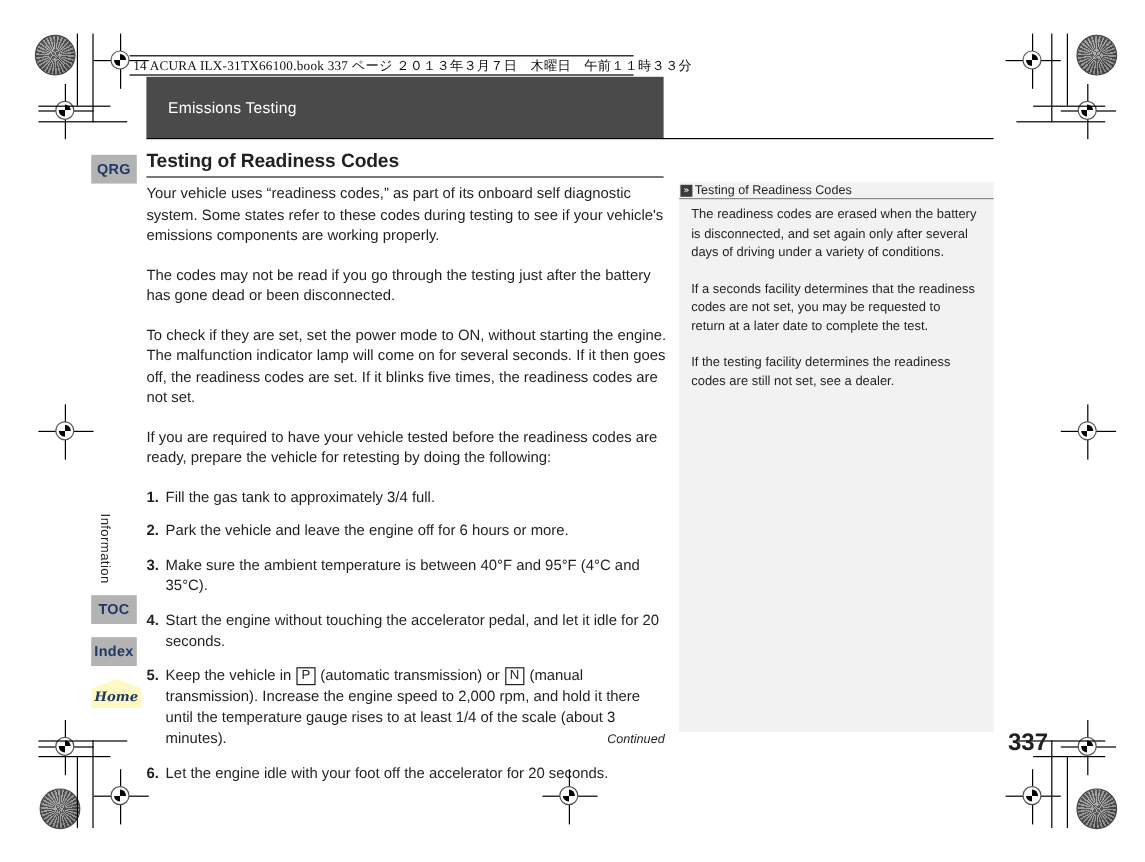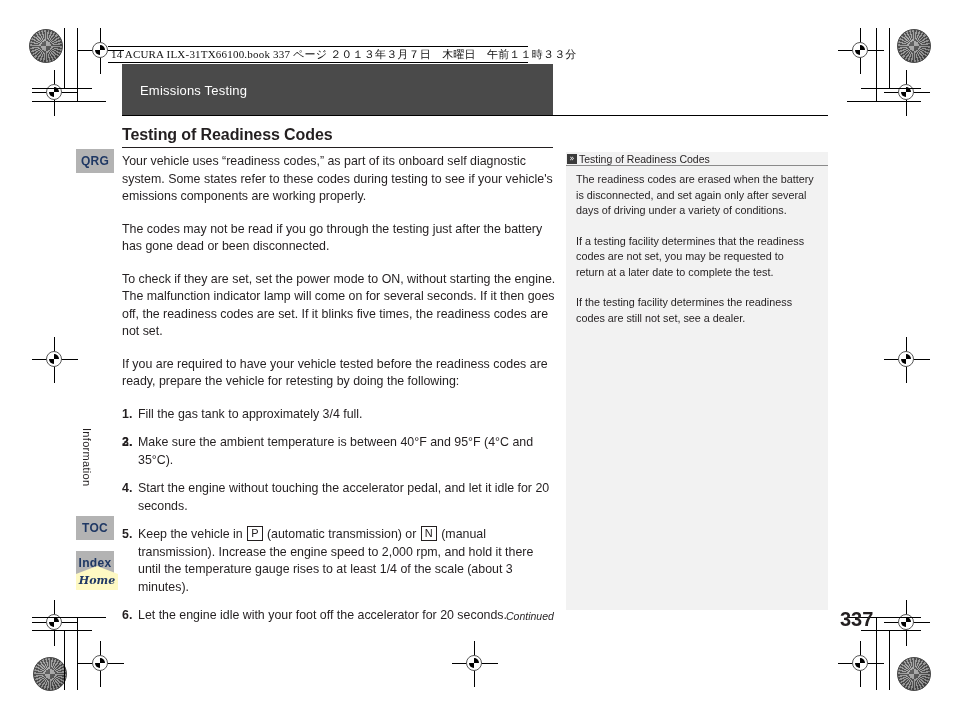--- a/index.html
+++ b/index.html
@@ -120,21 +120,20 @@
   .nav-tab {
     position: absolute;
     background: #b3b3b3;
     color: #1f3864;
     font-weight: bold;
     font-size: 12px;
     display: flex;
     align-items: center;
     justify-content: center;
     letter-spacing: .3px;
-    margin-top: 20px;
   }
   .nav-qrg { left: 76px; top: 129px; width: 38px; height: 24px; }
   .nav-toc { left: 76px; top: 496px; width: 38px; height: 24px; }
   .nav-index { left: 76px; top: 531px; width: 38px; height: 24px; }
 
   .nav-home {
     position: absolute;
     left: 76px; top: 566px;
     width: 42px; height: 24px;
     background: #fef9c3;
@@ -401,20 +400,21 @@
   <p>To check if they are set, set the power mode to ON, without starting the engine. The malfunction indicator lamp will come on for several seconds. If it then goes off, the readiness codes are set. If it blinks five times, the readiness codes are not set.</p>
   <p>If you are required to have your vehicle tested before the readiness codes are ready, prepare the vehicle for retesting by doing the following:</p>
 
   <ol class="steps">
     <li class="step">
       <span class="step-num">1.</span>
       <span>Fill the gas tank to approximately 3/4 full.</span>
     </li>
     <li class="step">
       <span class="step-num">2.</span>
+      <span>Park the vehicle and leave the engine off for 6 hours or more.</span>
     </li>
     <li class="step">
       <span class="step-num">3.</span>
       <span>Make sure the ambient temperature is between 40°F and 95°F (4°C and 35°C).</span>
     </li>
     <li class="step">
       <span class="step-num">4.</span>
       <span>Start the engine without touching the accelerator pedal, and let it idle for 20 seconds.</span>
     </li>
     <li class="step">
@@ -428,19 +428,19 @@
   </ol>
 </div>
 
 <div class="side-panel">
   <div class="side-panel-head">
     <div class="side-marker">»</div>
     <div class="side-panel-title">Testing of Readiness Codes</div>
   </div>
   <div class="side-panel-body">
     <p>The readiness codes are erased when the battery is disconnected, and set again only after several days of driving under a variety of conditions.</p>
-    <p>If a testing facility determines that the readiness codes are not set, you may be requested to return at a later date to complete the test.</p>
+    <p>If a seconds facility determines that the readiness codes are not set, you may be requested to return at a later date to complete the test.</p>
     <p>If the testing facility determines the readiness codes are still not set, see a dealer.</p>
   </div>
 </div>
 
 <div class="continued">Continued</div>
 <div class="page-number">337</div>
 
 </body></html>

